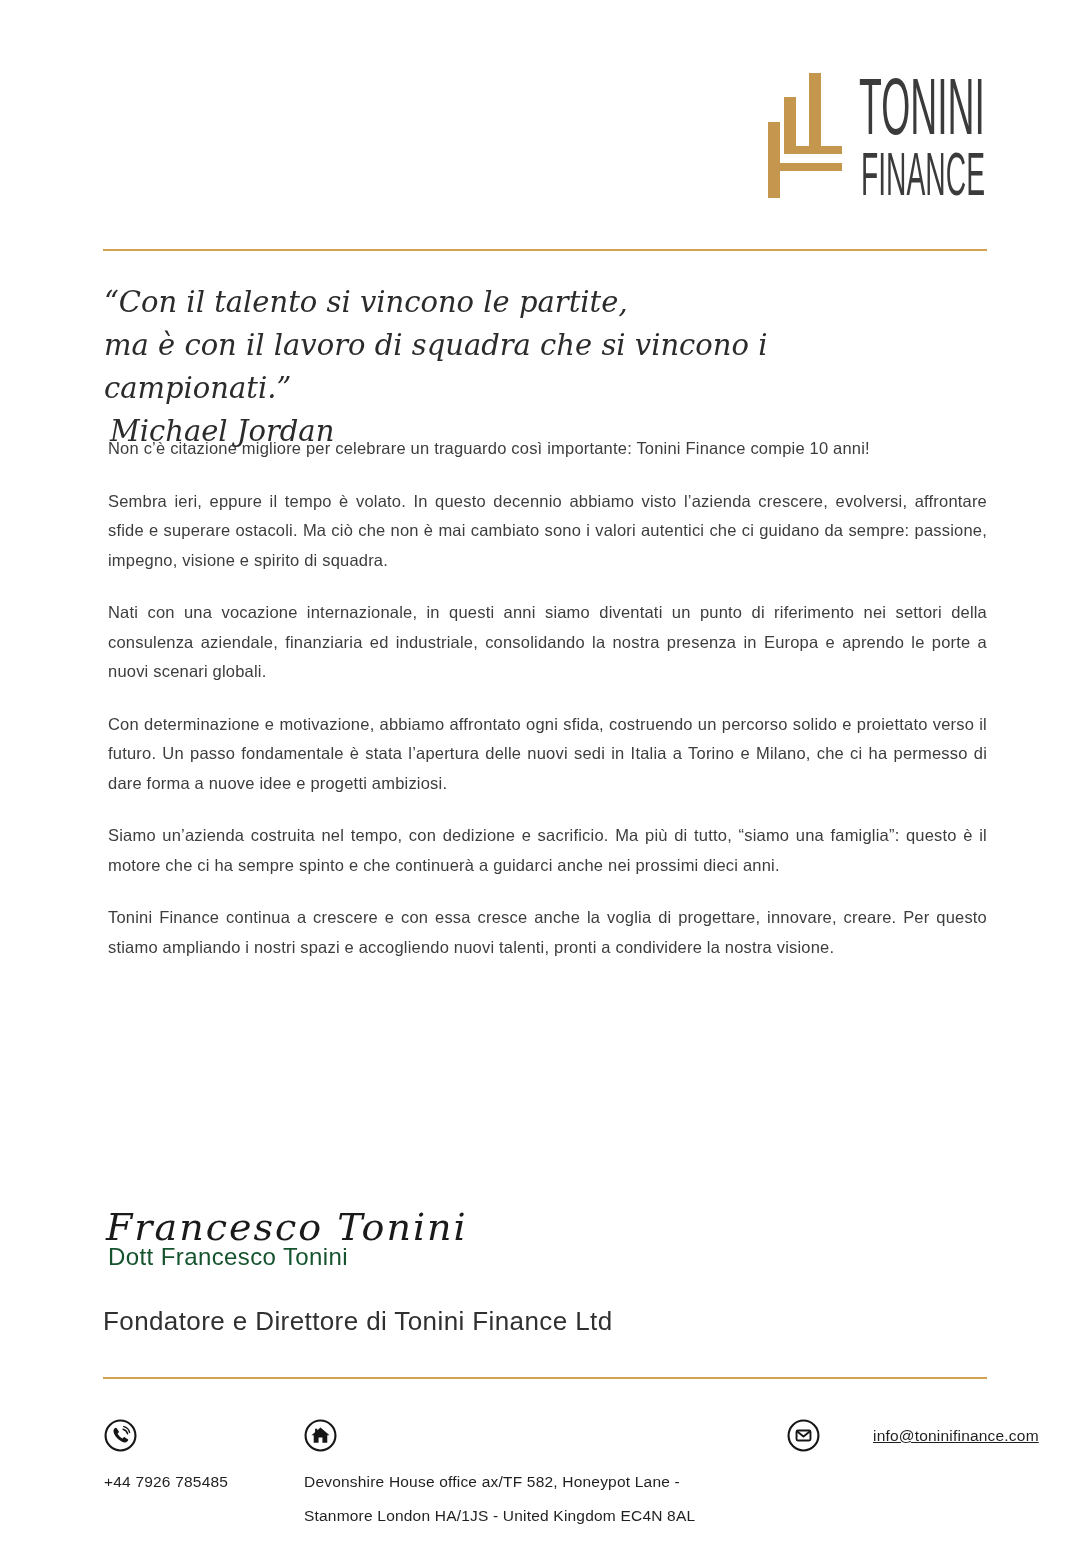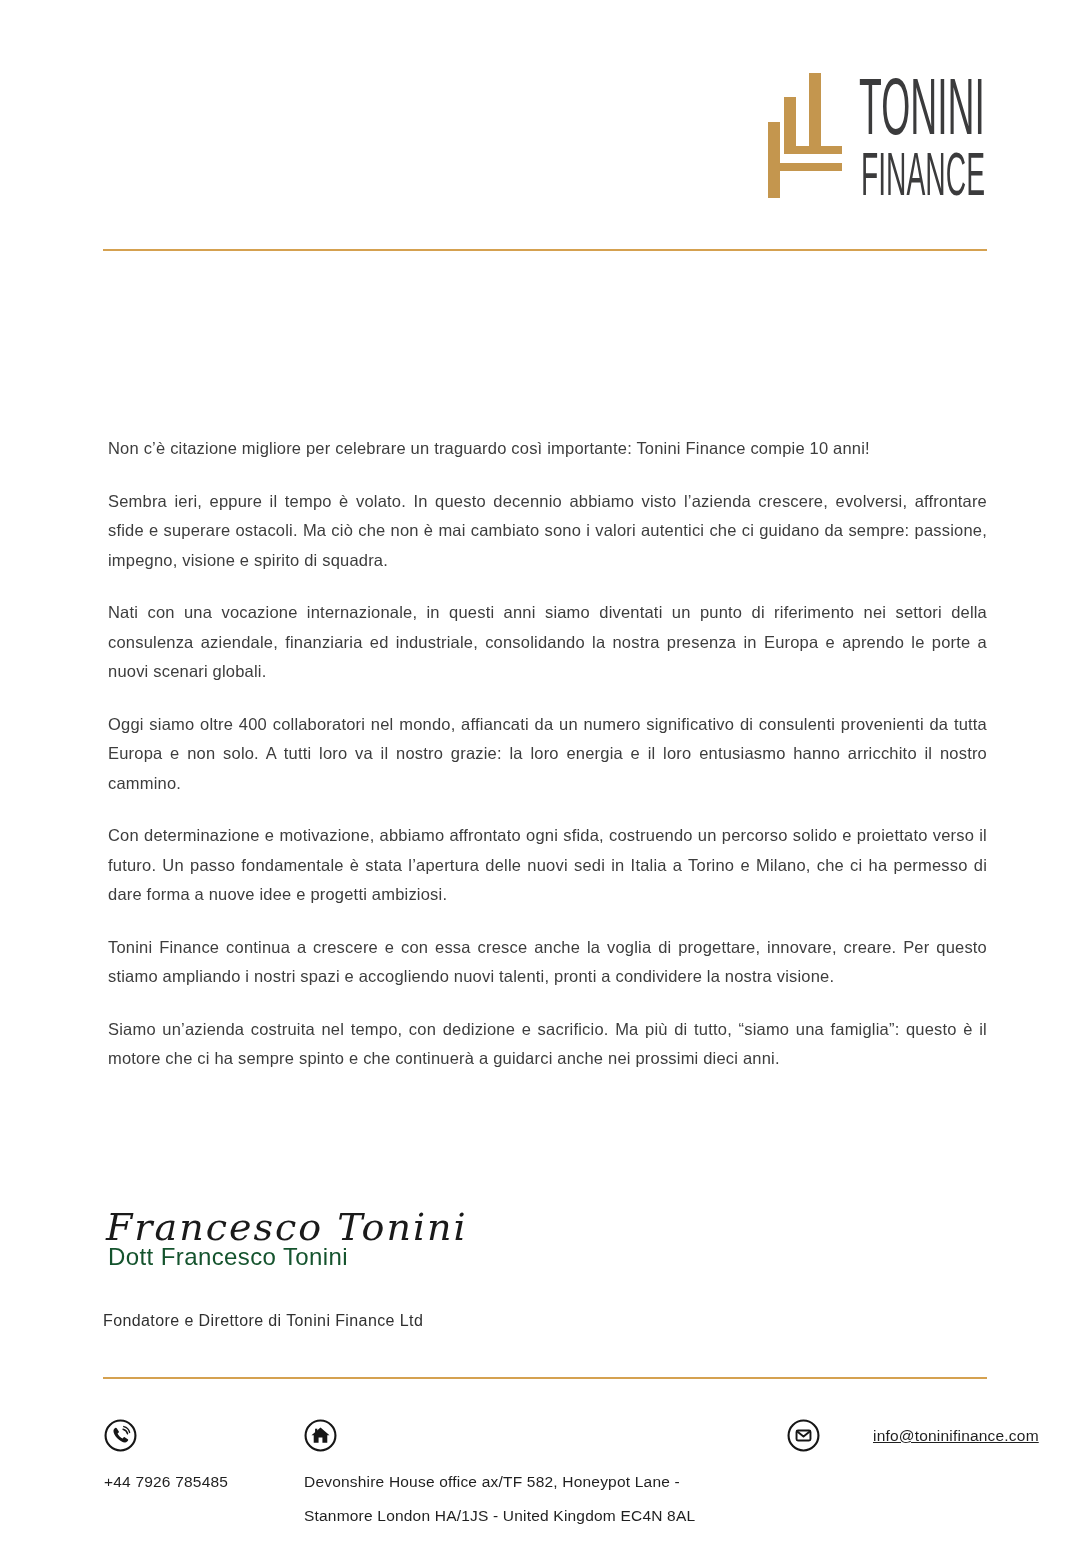--- a/index.html
+++ b/index.html
@@ -45,21 +45,21 @@
     font-size:38px; line-height:62px; color:#1A1A1A;
     letter-spacing:2px;
     text-align:right;
   }
   .signatory-name {
     position:absolute; left:108px; top:1242px;
     font-size:24px; line-height:30px; color:#14532d; letter-spacing:0.4px;
   }
   .signatory-role {
     position:absolute; left:103px; top:1306px;
-    font-size:16px; line-height:30px; color:#303030; letter-spacing:0.4px;
+    font-size:26px; line-height:30px; color:#303030; letter-spacing:0.4px;
   }
   
   .footer-item { position:absolute; display:flex; gap:9px; align-items:flex-start; }
   .footer-item .icon-wrap { flex:0 0 auto; }
   .footer-text { font-size:15.5px; line-height:34px; color:#1F1F1F; letter-spacing:0.2px; }
   .footer-phone { left:104px; top:1419px;flex-direction:column; }
   .footer-address { left:304px; top:1419px;flex-direction:column; }
   .footer-address .footer-text { width:400px; }
   .footer-email { left:787px; top:1419px; }
   .footer-email a { color:#1F1F1F; text-decoration:underline;margin-left:44px; }
@@ -77,29 +77,33 @@
     <div class="bar bar-h-lower"></div>
   </div>
 
   <svg class="wordmark" width="134" height="126" viewBox="0 0 134 126">
     <text x="3" y="30.5" font-size="40" textLength="126" lengthAdjust="spacingAndGlyphs" transform="scale(1,2)" fill="#3B3B3C" font-family="Liberation Sans, sans-serif">TONINI</text>
     <text x="5" y="61" font-size="31" textLength="124" lengthAdjust="spacingAndGlyphs" transform="scale(1,2)" fill="#3B3B3C" font-family="Liberation Sans, sans-serif">FINANCE</text>
   </svg>
 
   <div class="divider divider-top"></div>
 
+  <div class="quote">
+    <div>“Con il talento si vincono le partite,</div>
+    <div>ma è con il lavoro di squadra che si vincono i campionati.”</div>
+    <div class="attribution">Michael Jordan</div>
+  </div>
 
   <div class="letter-body">
     <p>Non c’è citazione migliore per celebrare un traguardo così importante: Tonini Finance compie 10 anni!</p>
     <p>Sembra ieri, eppure il tempo è volato. In questo decennio abbiamo visto l’azienda crescere, evolversi, affrontare sfide e superare ostacoli. Ma ciò che non è mai cambiato sono i valori autentici che ci guidano da sempre: passione, impegno, visione e spirito di squadra.</p>
     <p>Nati con una vocazione internazionale, in questi anni siamo diventati un punto di riferimento nei settori della consulenza aziendale, finanziaria ed industriale, consolidando la nostra presenza in Europa e aprendo le porte a nuovi scenari globali.</p>
-    <p>Oggi siamo oltre 400 collaboratori nel mondo, affiancati da un numero significativo di consulenti provenienti da tutta Europa e non solo. A tutti loro va il nostro grazie: la loro energia e il loro entusiasmo hanno arricchito il nostro cammino.</p>
     <p>Con determinazione e motivazione, abbiamo affrontato ogni sfida, costruendo un percorso solido e proiettato verso il futuro. Un passo fondamentale è stata l’apertura delle nuovi sedi in Italia a Torino e Milano, che ci ha permesso di dare forma a nuove idee e progetti ambiziosi.</p>
+    <p>Siamo un’azienda costruita nel tempo, con dedizione e sacrificio. Ma più di tutto, “siamo una famiglia”: questo è il motore che ci ha sempre spinto e che continuerà a guidarci anche nei prossimi dieci anni.</p>
     <p>Tonini Finance continua a crescere e con essa cresce anche la voglia di progettare, innovare, creare. Per questo stiamo ampliando i nostri spazi e accogliendo nuovi talenti, pronti a condividere la nostra visione.</p>
-    <p>Siamo un’azienda costruita nel tempo, con dedizione e sacrificio. Ma più di tutto, “siamo una famiglia”: questo è il motore che ci ha sempre spinto e che continuerà a guidarci anche nei prossimi dieci anni.</p>
   </div>
 
   <div class="signature-script">Francesco Tonini</div>
   <div class="signatory-name">Dott Francesco Tonini</div>
   <div class="signatory-role">Fondatore e Direttore di Tonini Finance Ltd</div>
 
   <div class="divider divider-bottom"></div>
 
   <div class="footer-item footer-phone">
     <span class="icon-wrap">

